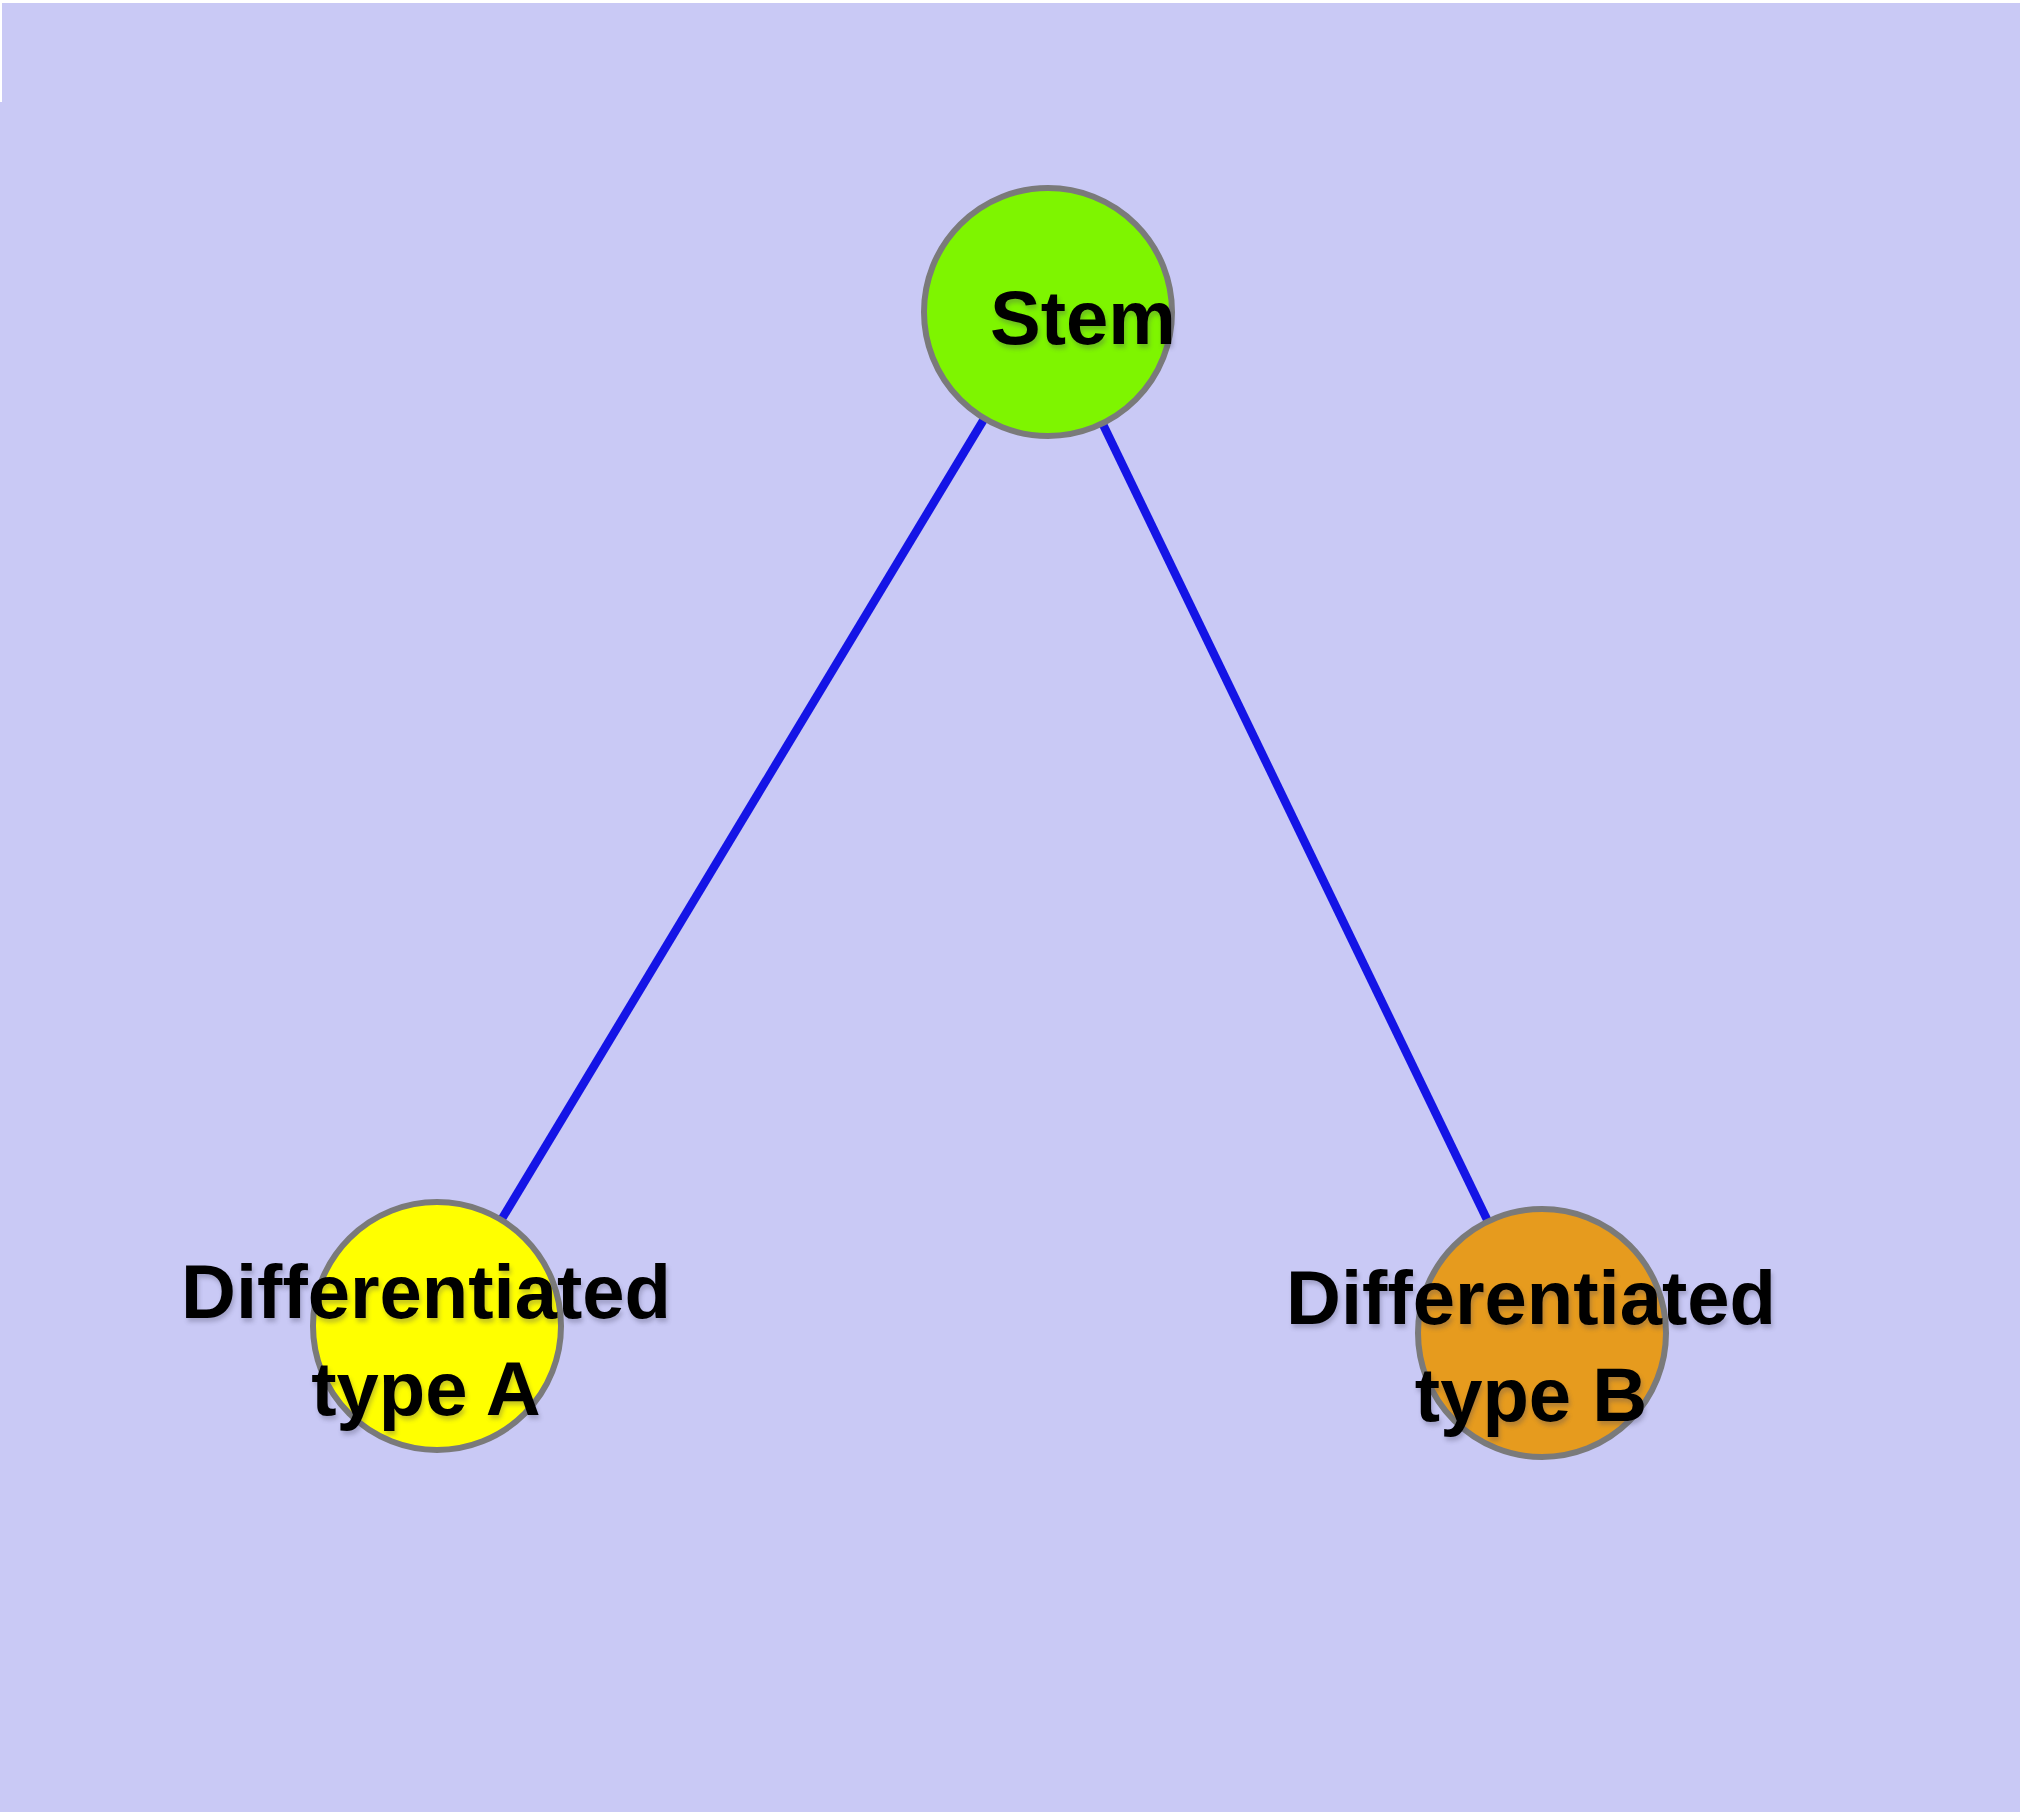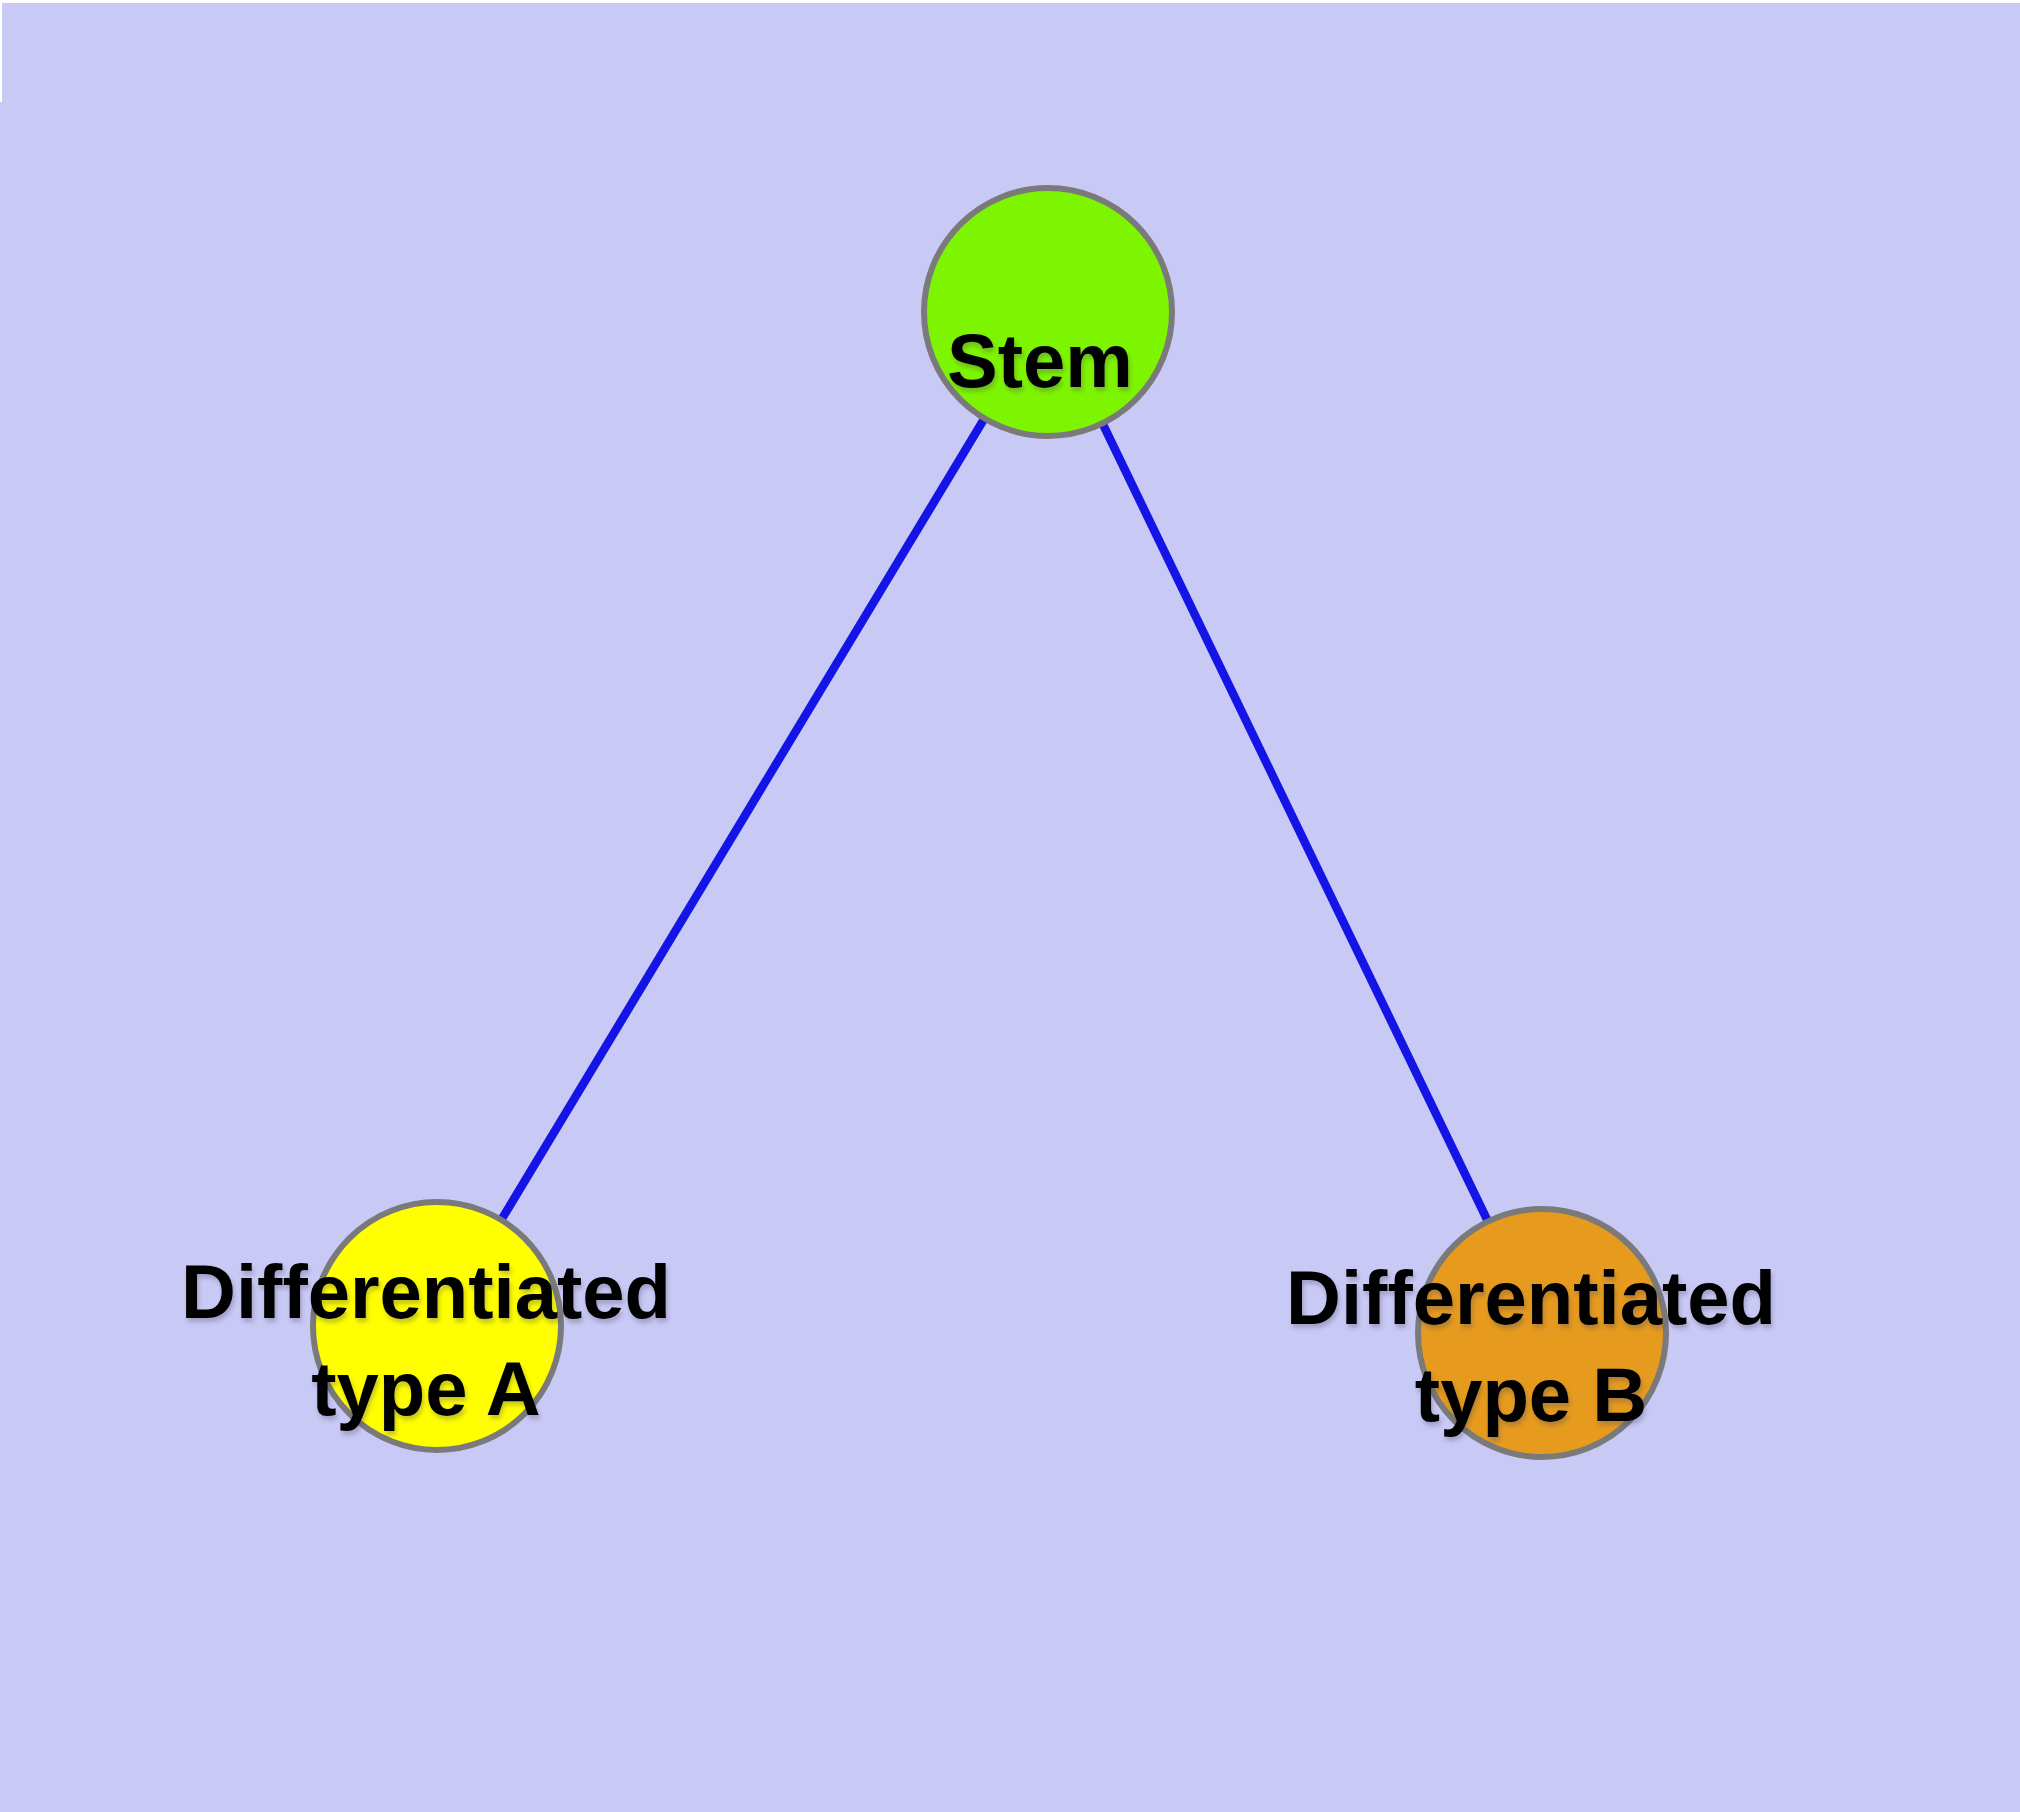--- a/index.html
+++ b/index.html
@@ -55,21 +55,21 @@
     font-size: 76px;
     line-height: 97px;
     text-align: center;
     white-space: pre-line;
     text-shadow: 1.7px 4.2px 4.2px rgba(70, 70, 100, 0.30);
   }
   
   .node-stem   { left: 1048px; top: 312px;  }
   .node-diff-a { left: 437px;  top: 1326px; }
   .node-diff-b { left: 1542px; top: 1333px; }
-  .label-stem   { left: 1040px; top: 317px; margin-top: 43px;  }
+  .label-stem   { left: 1083px; top: 317px;  }
   .label-diff-a { left: 426px;  top: 1340px; }
   .label-diff-b { left: 1531px; top: 1346px; }
 </style>
 </head>
 <body>
 
 <div class="stage" style="background-color: rgb(201, 201, 245);">
 
   <div class="margin-strip-top" style="background-color: rgb(255, 255, 255);"></div>
   <div class="margin-strip-left" style="background-color: rgb(255, 255, 255);"></div>

